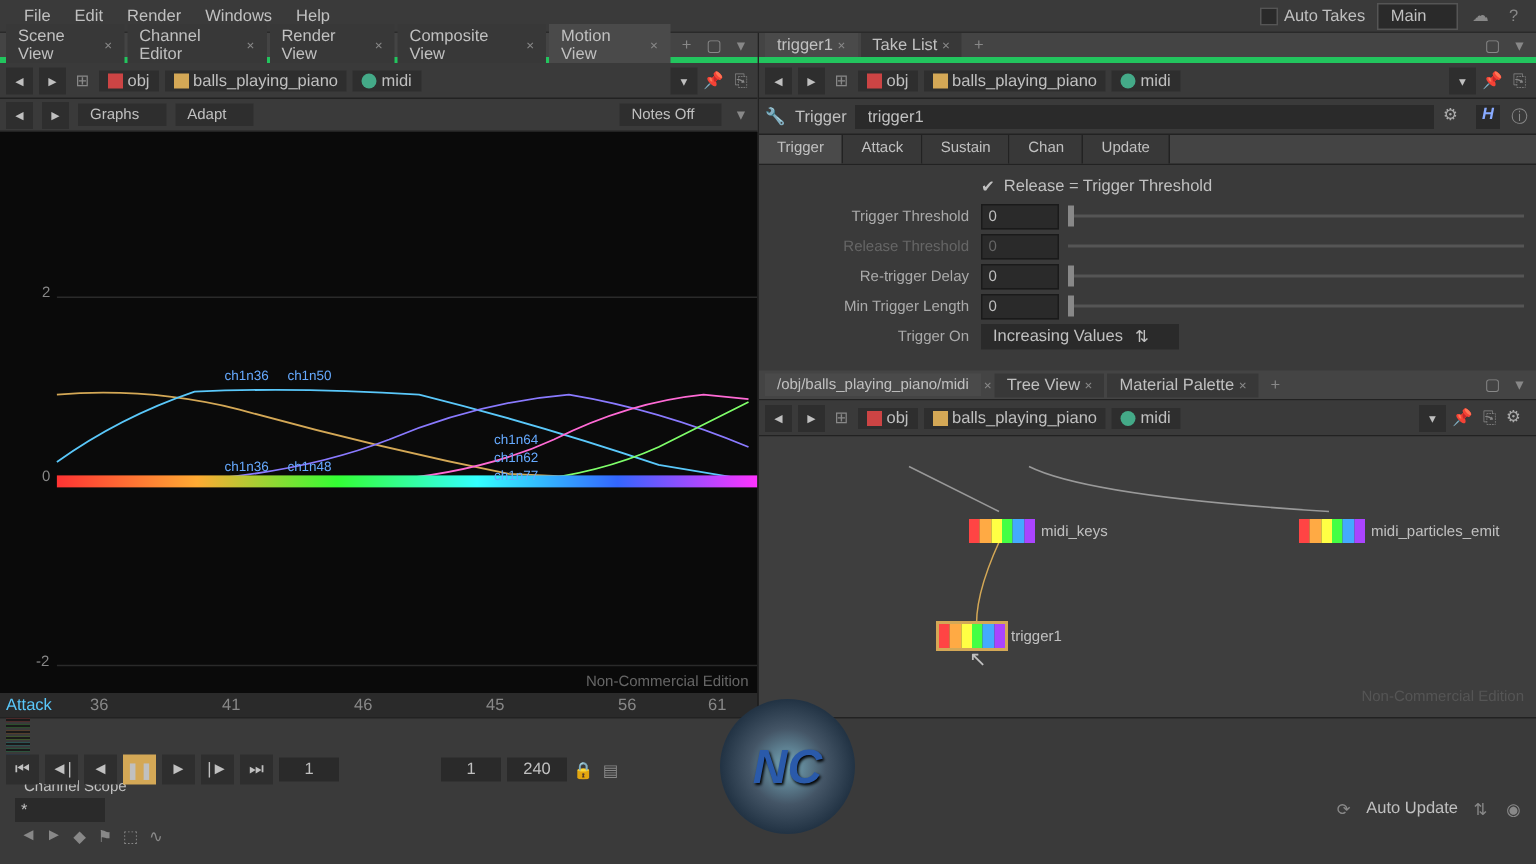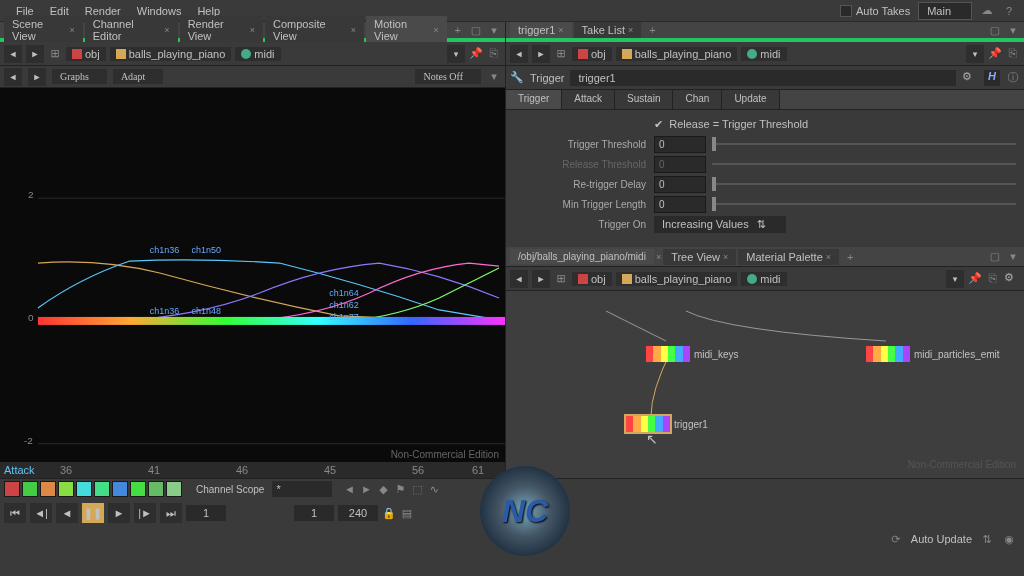--- a/index.html
+++ b/index.html
@@ -21,21 +21,21 @@
 .tab-add { padding: 2px 6px; color: #888; }
 .tab-right { margin-left: auto; display: flex; gap: 4px; }
 .path-bar { height: 24px; background: #3a3a3a; display: flex; align-items: center; padding: 0 4px; gap: 4px; border-bottom: 1px solid #222; }
 .nav-btn { width: 18px; height: 18px; background: #2e2e2e; display: flex; align-items: center; justify-content: center; cursor: pointer; font-size: 9px; }
 .path-seg { display: flex; align-items: center; gap: 3px; padding: 1px 6px; background: #2e2e2e; }
 .path-icon { width: 10px; height: 10px; }
 .path-icon.folder { background: #d4a856; }
 .path-icon.home { background: #c44; }
 .path-icon.midi { background: #4a8; border-radius: 50%; }
 .toolbar-row { height: 22px; background: #3a3a3a; display: flex; align-items: center; padding: 0 4px; gap: 6px; border-bottom: 1px solid #222; }
-.tb-dropdown { padding: 2px 18px 2px 8px; background: #2e2e2e; font-size: 10px; position: relative; font-family: Liberation Serif, serif; }
+.tb-dropdown { padding: 2px 18px 2px 8px; background: #2e2e2e; font-size: 10px; position: relative; }
 .graph-area { flex: 1; background: #0a0a0a; position: relative; overflow: hidden; }
 .graph-svg { width: 100%; height: 100%; }
 .axis-label { fill: #888; font-size: 10px; }
 .curve-label { fill: #6af; font-size: 9px; }
 .frame-ruler { height: 16px; background: #2a2a2a; display: flex; align-items: center; position: relative; font-size: 9px; }
 .frame-tick { position: absolute; color: #888; }
 .watermark { position: absolute; bottom: 18px; right: 6px; color: #666; font-size: 10px; }
 .trigger-header { height: 24px; background: #3a3a3a; display: flex; align-items: center; padding: 0 4px; gap: 6px; border-bottom: 1px solid #222; }
 .trigger-name { background: #2a2a2a; padding: 2px 8px; flex: 1; }
 .gear-icon { width: 16px; height: 16px; color: #aaa; }
@@ -56,21 +56,21 @@
 .node-sub-tabs { height: 20px; background: #444; display: flex; align-items: center; padding: 0 4px; gap: 2px; border-bottom: 1px solid #222; }
 .node-path-label { font-size: 10px; padding: 2px 8px; background: #4a4a4a; }
 .node-view { flex: 1; background: #3e3e3e; position: relative; overflow: hidden; }
 .node { position: absolute; display: flex; align-items: center; gap: 4px; }
 .node-body { width: 44px; height: 16px; display: flex; }
 .node-stripe { flex: 1; }
 .node-label { font-size: 10px; }
 .node.selected .node-body { outline: 2px solid #d4a856; }
 .node-wire { position: absolute; pointer-events: none; }
 .bottom-area { height: 76px; background: #3a3a3a; border-top: 1px solid #222; }
-.color-row { height: 20px; display: flex; align-items: center; padding: 0 4px; gap: 2px; }
+.color-row { height: 20px; display: flex; padding: 0 4px; gap: 2px; flex-direction: column; }
 .color-btn { width: 16px; height: 16px; border: 1px solid #1a1a1a; }
 .scope-label { margin-left: 12px; font-size: 10px; }
 .scope-input { background: #2a2a2a; padding: 2px 4px; width: 60px; margin-left: 6px; }
 .scope-icons { margin-left: 8px; display: flex; gap: 3px; }
 .timeline-row { height: 28px; display: flex; align-items: center; padding: 0 4px; gap: 4px; }
 .play-btn { width: 22px; height: 20px; background: #2e2e2e; display: flex; align-items: center; justify-content: center; cursor: pointer; }
 .frame-input { width: 40px; background: #2a2a2a; padding: 2px 4px; text-align: center; }
 .timeline-track { flex: 1; height: 20px; background: #2a2a2a; position: relative; margin: 0 6px; }
 .timeline-tick { position: absolute; top: 2px; font-size: 8px; color: #888; }
 .timeline-cursor { position: absolute; top: 0; width: 2px; height: 100%; background: #d4a856; }

